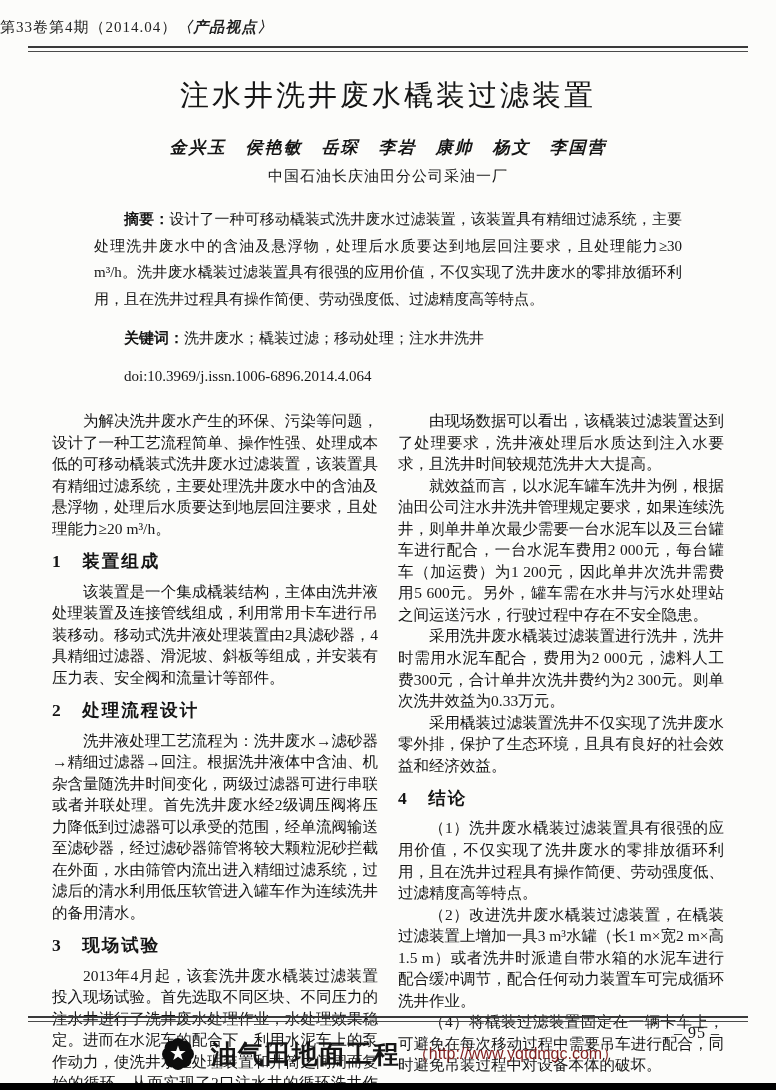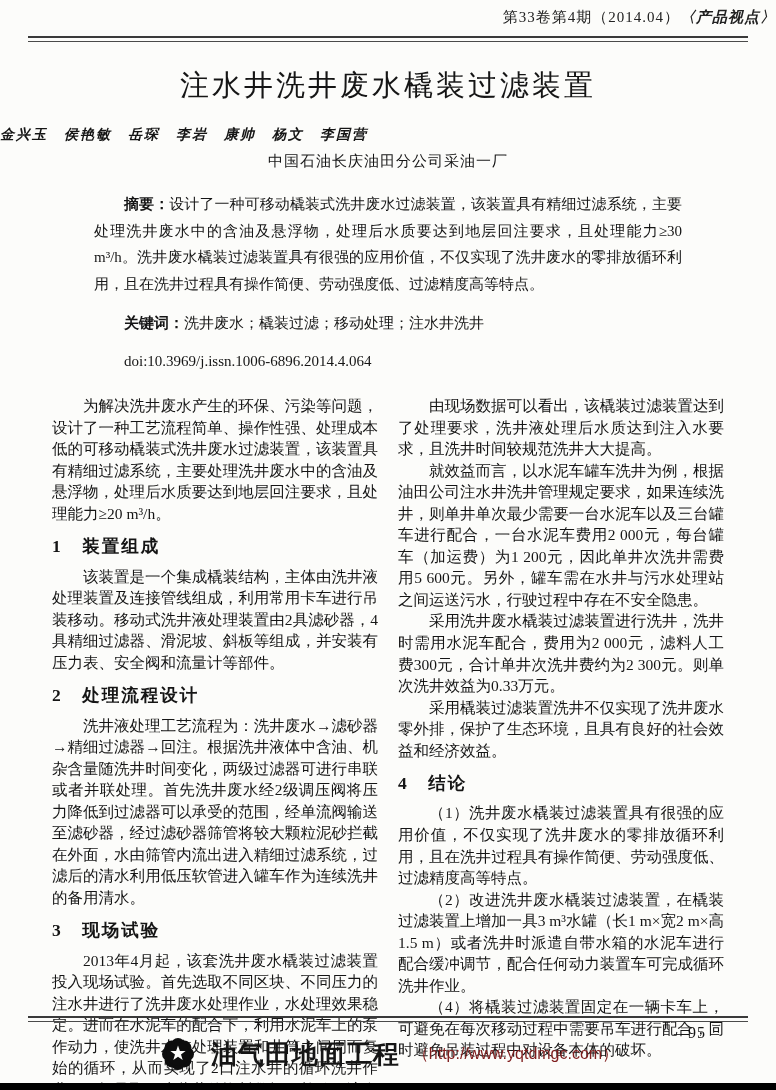--- a/index.html
+++ b/index.html
@@ -2,26 +2,26 @@
 <html><head>
 <meta charset="utf-8">
 <style>
   html,body { margin:0; padding:0; background:#e8e8e6; }
   .page {
     position:relative; width:776px; height:1090px; margin:0 auto;
     background:#fcfcfa; color:#151515; overflow:hidden;
     font-family:"Liberation Serif","DejaVu Serif",serif;
   }
   
-  .journal-header { text-align:right; padding-top:8px; font-size:15px; letter-spacing:1px; color:#222; }
+  .journal-header { text-align:left; padding-top:18px; font-size:15px; letter-spacing:1px; color:#222; }
   .journal-header .col-name { font-weight:bold; font-style:italic; }
   .rule-double { margin:9px 28px 0 28px; height:3px; border-top:2px solid #3a3a3a; border-bottom:1px solid #4a4a4a; }
   
   .article-title { text-align:center; font-size:29px; font-weight:normal; letter-spacing:3px; margin:24px 0 0 0; }
-  .authors { text-align:left; font-size:14px; font-weight:bold; font-style:italic; letter-spacing:2px; margin-top:20px; }
+  .authors { text-align:center; font-size:17px; font-weight:bold; font-style:italic; letter-spacing:2px; margin-top:20px; }
   .affiliation { text-align:center; font-size:15px; margin-top:8px; letter-spacing:1px; }
   
   .abstract-block { margin:20px 82px 0 82px; font-size:15px; line-height:1.78; text-align:justify; }
   .abstract-block p { margin:12px; text-indent:2em; }
   .abstract-block .lbl { font-weight:bold; }
   .doi-line { margin-top:2px; font-size:15px; }
   
   .columns { display:flex; gap:20px; margin:20px 52px 0 52px; }
   .col { width:326px; font-size:15.5px; line-height:1.39; text-align:justify; }
   .body-p { margin:0; text-indent:2em; }

